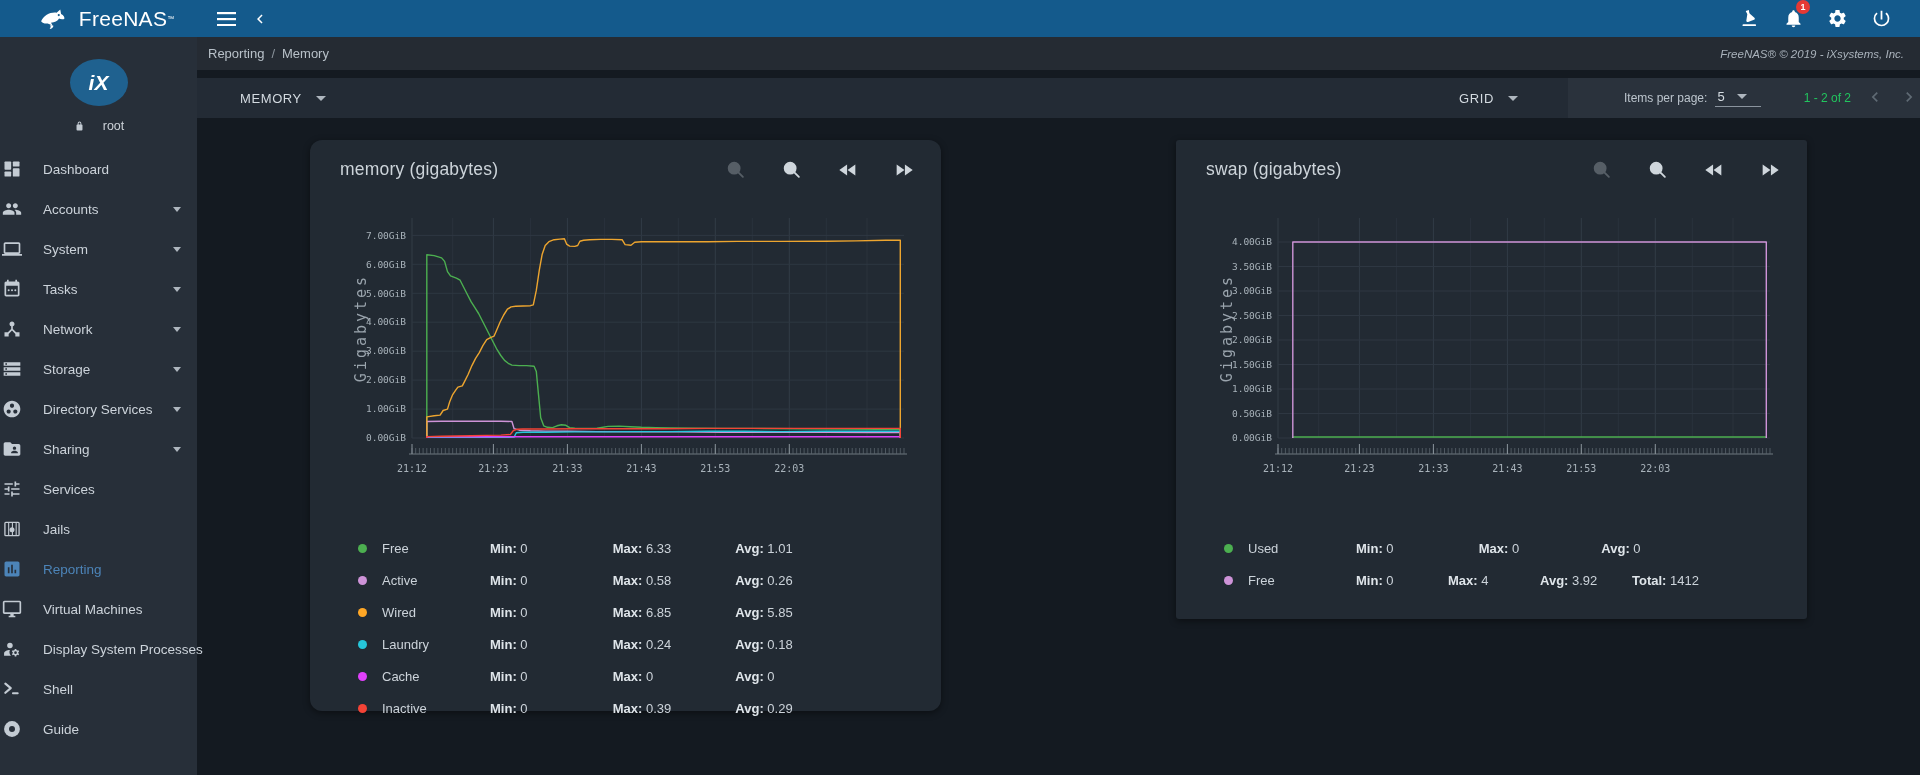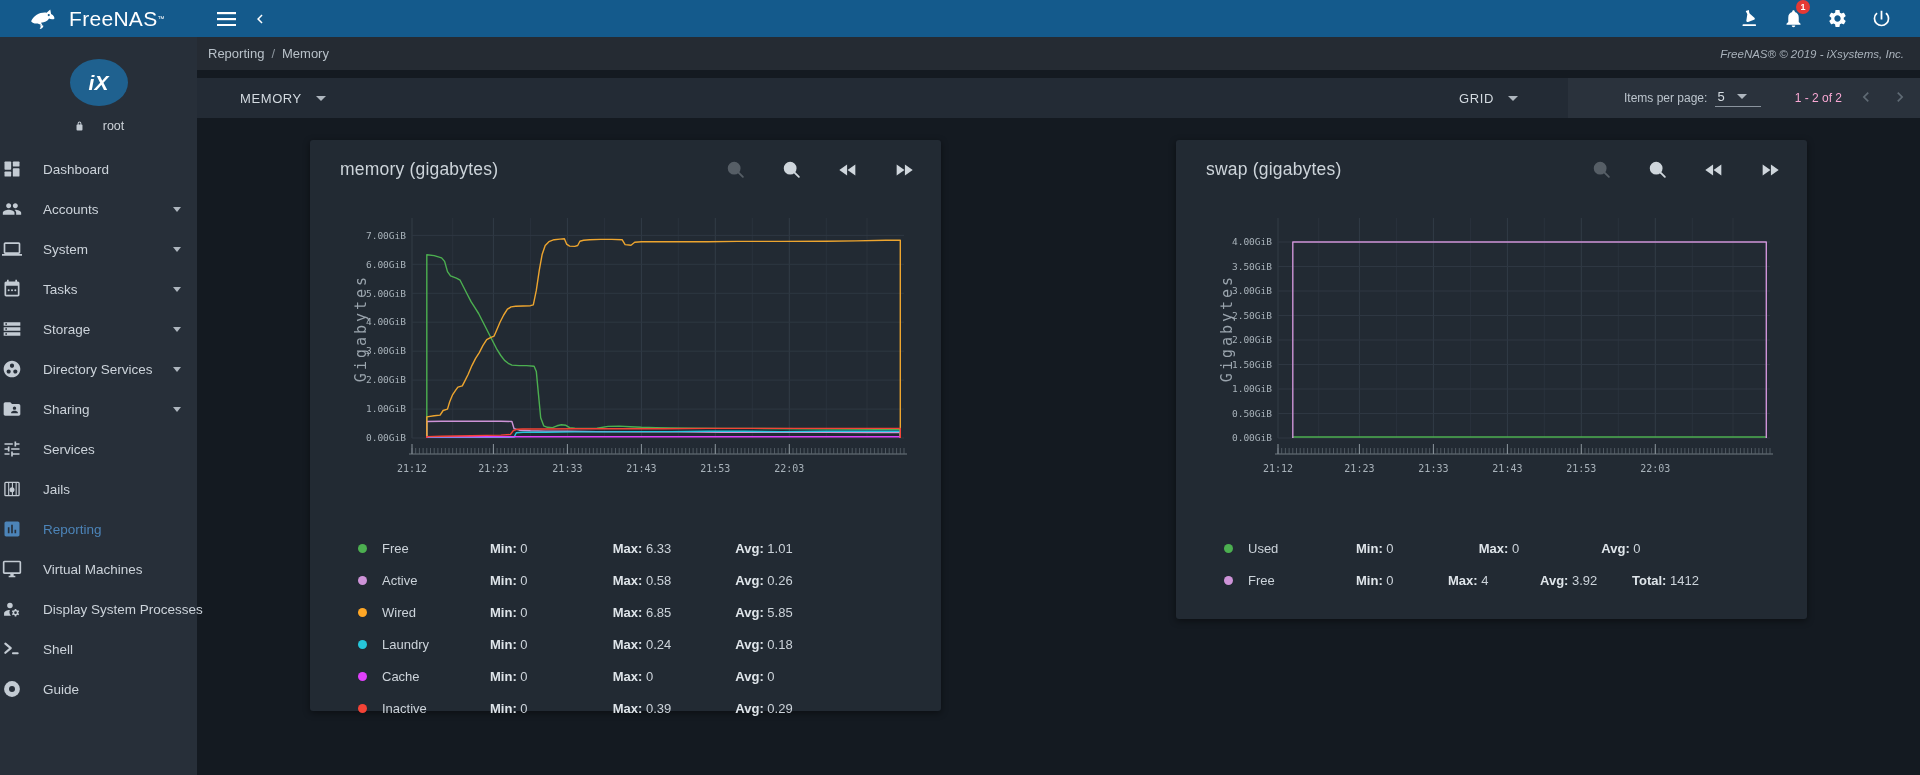--- a/index.html
+++ b/index.html
@@ -1,21 +1,21 @@
 <!DOCTYPE html>
 <html><head>
 <meta charset="utf-8">
 <style>
   * { margin:0; padding:0; box-sizing:border-box; }
   html,body { width:1920px; height:775px; overflow:hidden; }
   body { background:#141a21; font-family:"Liberation Sans",sans-serif; position:relative; color:#ccd3da; }
 
   
   .topbar { position:absolute; left:0; top:0; width:1920px; height:37px; background:#145a8c; display:flex; align-items:center; z-index:30; }
-  .brand { width:197px; height:37px; display:flex; align-items:center; padding-left:29px; cursor:pointer; }
+  .brand { width:197px; height:37px; display:flex; align-items:center; padding-left:16px; cursor:pointer;justify-content:center; }
   .brand svg { width:34px; height:26px; fill:#fff; }
   .brand-text { color:#fff; font-size:21px; font-weight:400; letter-spacing:.3px; margin-left:6px; }
   .brand-tm { color:#fff; font-size:7px; vertical-align:top; }
   .tb-btn { background:none; border:none; cursor:pointer; display:flex; align-items:center; justify-content:center; width:34px; height:34px; }
   .tb-btn svg { fill:#fff; }
   .hamburger { margin-left:12px; }
   .topbar-right { margin-left:auto; display:flex; align-items:center; gap:10px; padding-right:22px; }
   .bell-wrap { position:relative; }
   .badge { position:absolute; top:-2px; right:0px; min-width:14px; height:14px; border-radius:7px; background:#e53935; color:#fff; font-size:9px; font-weight:bold; display:flex; align-items:center; justify-content:center; padding:0 3px; }
 
@@ -41,27 +41,27 @@
 
   
   .toolbar { position:absolute; left:197px; top:78px; width:1371px; height:40px; background:#232b35; display:flex; align-items:center; }
   .select-ctl { display:flex; align-items:center; gap:14px; cursor:pointer; color:#d3dae0; font-size:13px; letter-spacing:.6px; }
   .select-ctl .caret { width:0; height:0; border-left:5px solid transparent; border-right:5px solid transparent; border-top:5.5px solid #aeb6be; }
   .report-select { margin-left:43px; }
   .view-select { margin-left:auto; margin-right:50px; }
   .paginator { position:absolute; left:1568px; top:78px; width:352px; height:40px; background:#2a323c; display:flex; align-items:center; font-size:12px; color:#bcc5cd; padding-left:56px; }
   .ipp-value { margin-left:8px; border-bottom:1px solid #8a949e; padding:0 14px 2px 2px; color:#d5dce2; font-size:13px; cursor:pointer; display:flex; align-items:center; gap:12px; }
   .ipp-value .caret { width:0; height:0; border-left:5px solid transparent; border-right:5px solid transparent; border-top:5.5px solid #aeb6be; }
-  .range { margin-left:34px; color:#f9a8d4; }
+  .range { margin-left:43px; color:#22c55e; }
   .pag-btn { background:none; border:none; margin-left:14px; cursor:default; }
   .pag-btn svg { fill:#5f6a74; width:20px; height:20px; }
 
   
   .card { position:absolute; background:#222a33; border-radius:3px; box-shadow:0 2px 7px rgba(0,0,0,.45); }
-  #card-memory { left:310px; top:140px; width:631px; height:571px; }
+  #card-memory { left:310px; top:140px; width:631px; height:571px;border-radius:12px; }
   #card-swap   { left:1176px; top:140px; width:631px; height:479px; }
   .card-title { position:absolute; left:30px; top:19px; font-size:17.5px; color:#cdd4da; letter-spacing:.2px; }
   .card-icons { position:absolute; top:19px; right:26px; display:flex; gap:33px; }
   .ic-btn { background:none; border:none; cursor:pointer; width:23px; height:23px; padding:0; }
   .ic-btn svg { width:22px; height:22px; stroke:#cfd6dc; fill:#cfd6dc; }
   .ic-btn.dim { opacity:.3; }
   .chart-wrap { position:absolute; left:0; top:55px; width:631px; height:290px; }
   .ytick,.xtick { font-family:"DejaVu Sans Mono",monospace; font-size:9.5px; fill:#a8b2ba; }
   .xtick { font-size:10px; }
   .ylabel { font-family:"DejaVu Sans Mono",monospace; font-size:15px; fill:#9aa4ad; letter-spacing:3px; }
@@ -171,20 +171,29 @@
       <div class="nav-item">
         <span class="nav-icon">
           <svg viewBox="0 0 24 24">
             <path d="M19 3h-1V1h-2v2H8V1H6v2H5c-1.11 0-1.99.9-1.99 2L3 19c0 1.1.89 2 2 2h14c1.1 0 2-.9 2-2V5c0-1.1-.9-2-2-2zm0 16H5V8h14v11z"></path>
             <circle cx="8" cy="13.5" r="1.2"></circle>
             <circle cx="12" cy="13.5" r="1.2"></circle>
             <circle cx="16" cy="13.5" r="1.2"></circle>
           </svg>
         </span>
         <span class="nav-label">Tasks</span>
+        <span class="nav-caret"></span>
+      </div>
+      <div class="nav-item">
+        <span class="nav-icon">
+          <svg viewBox="0 0 24 24">
+            <path d="M17 16l-4-4V8.82C14.16 8.4 15 7.3 15 6c0-1.66-1.34-3-3-3S9 4.34 9 6c0 1.3.84 2.4 2 2.82V12l-4 4H3v5h5v-3.05l4-4.2 4 4.2V21h5v-5h-4z"></path>
+          </svg>
+        </span>
+        <span class="nav-label">Network</span>
         <span class="nav-caret"></span>
       </div>
       <div class="nav-item">
         <span class="nav-icon">
           <svg viewBox="0 0 24 24">
             <path d="M2 20h20v-4H2v4zm2-3h2v2H4v-2zM2 4v4h20V4H2zm4 3H4V5h2v2zm-4 7h20v-4H2v4zm2-3h2v2H4v-2z"></path>
           </svg>
         </span>
         <span class="nav-label">Storage</span>
         <span class="nav-caret"></span>

